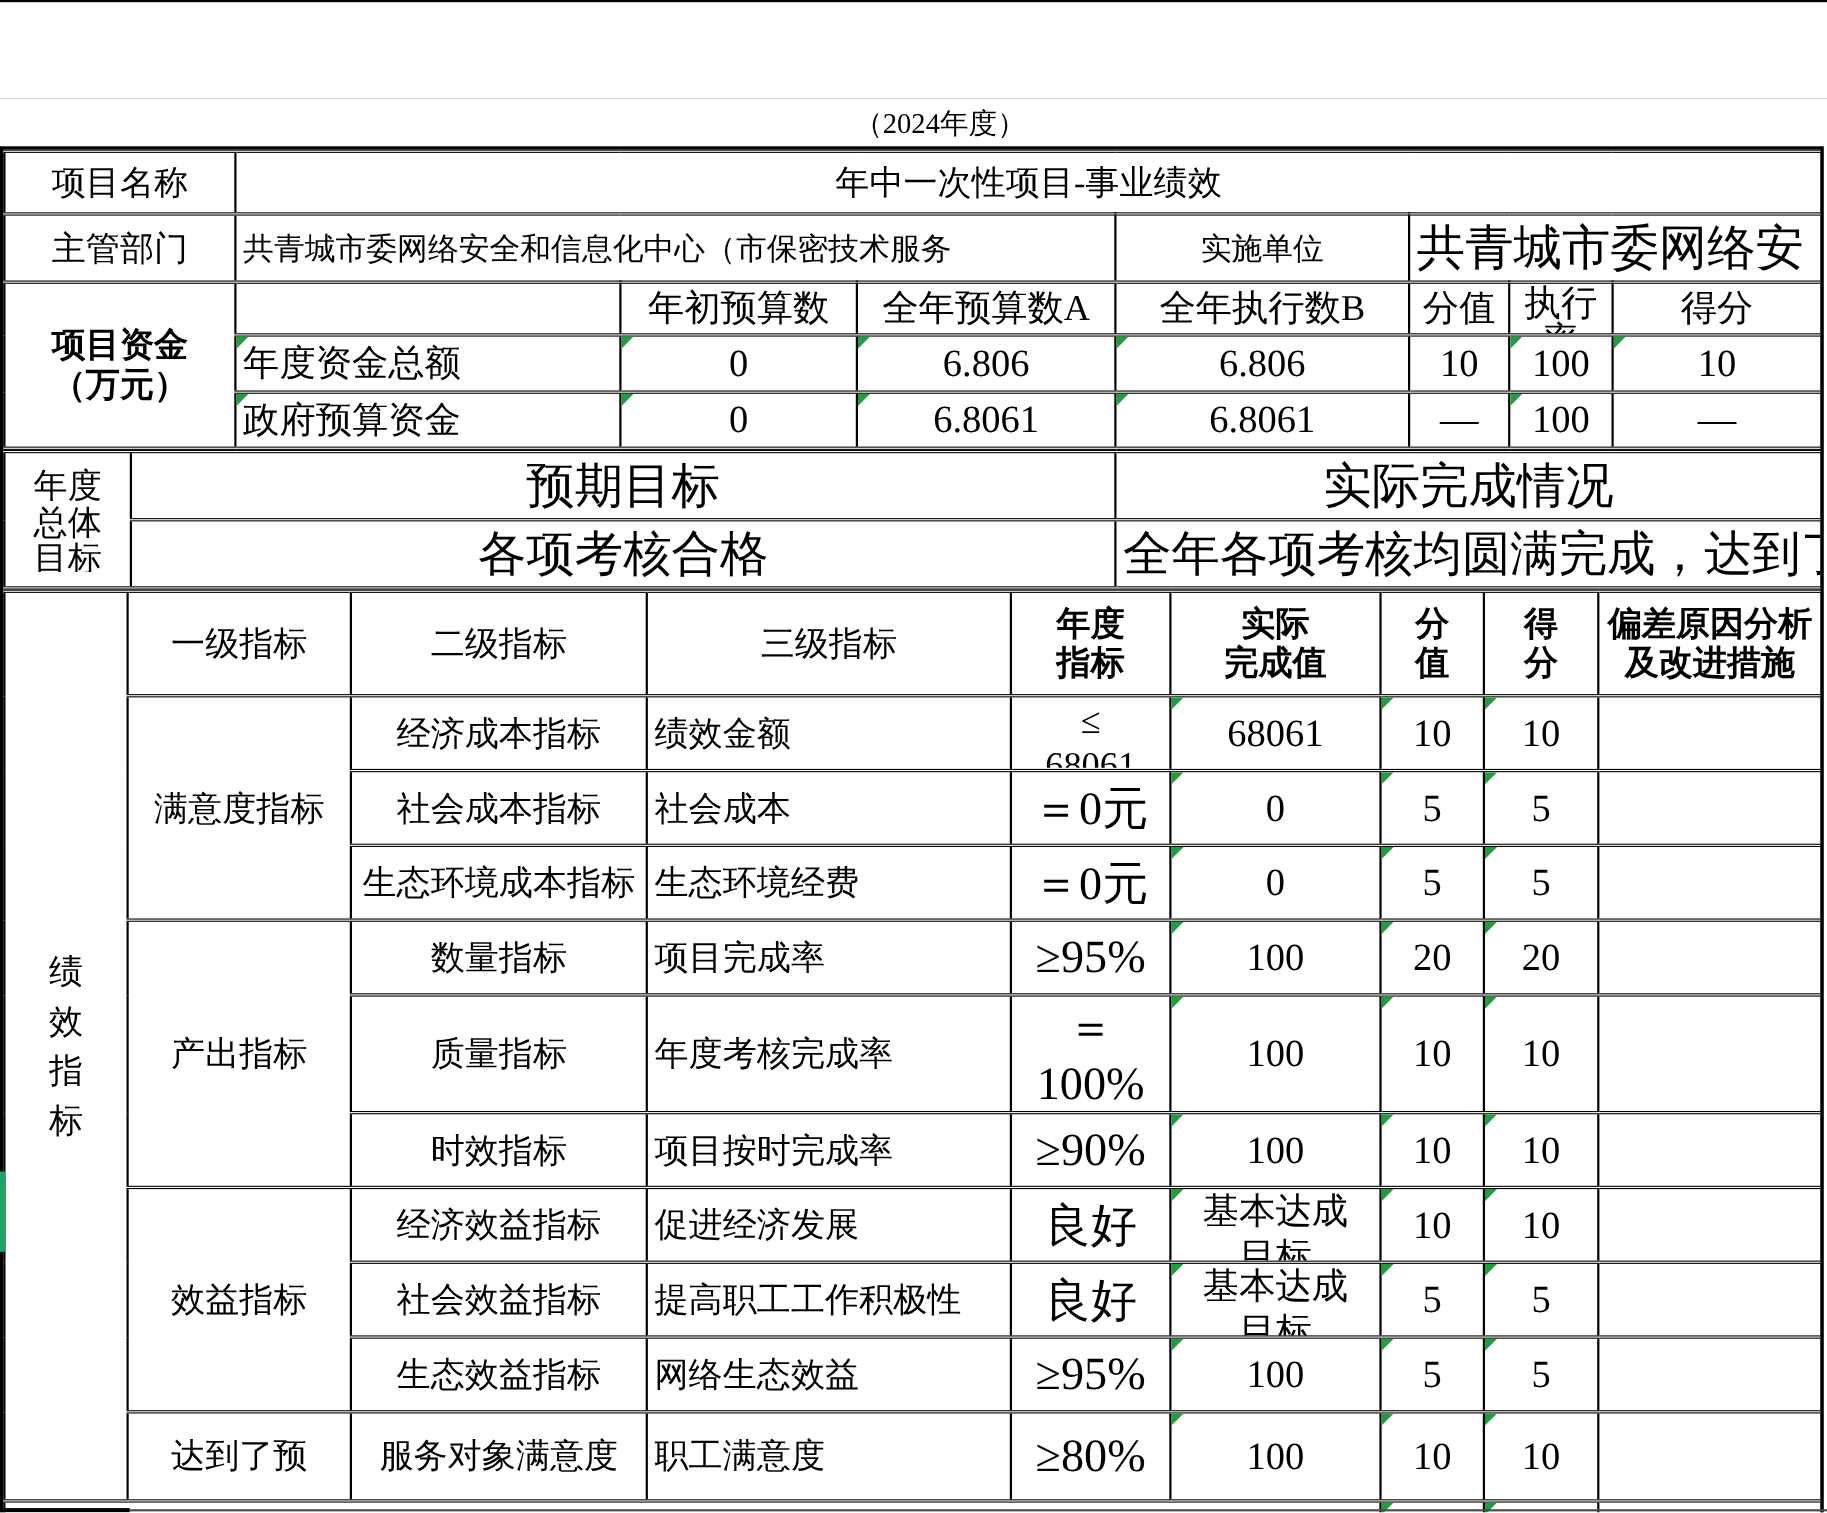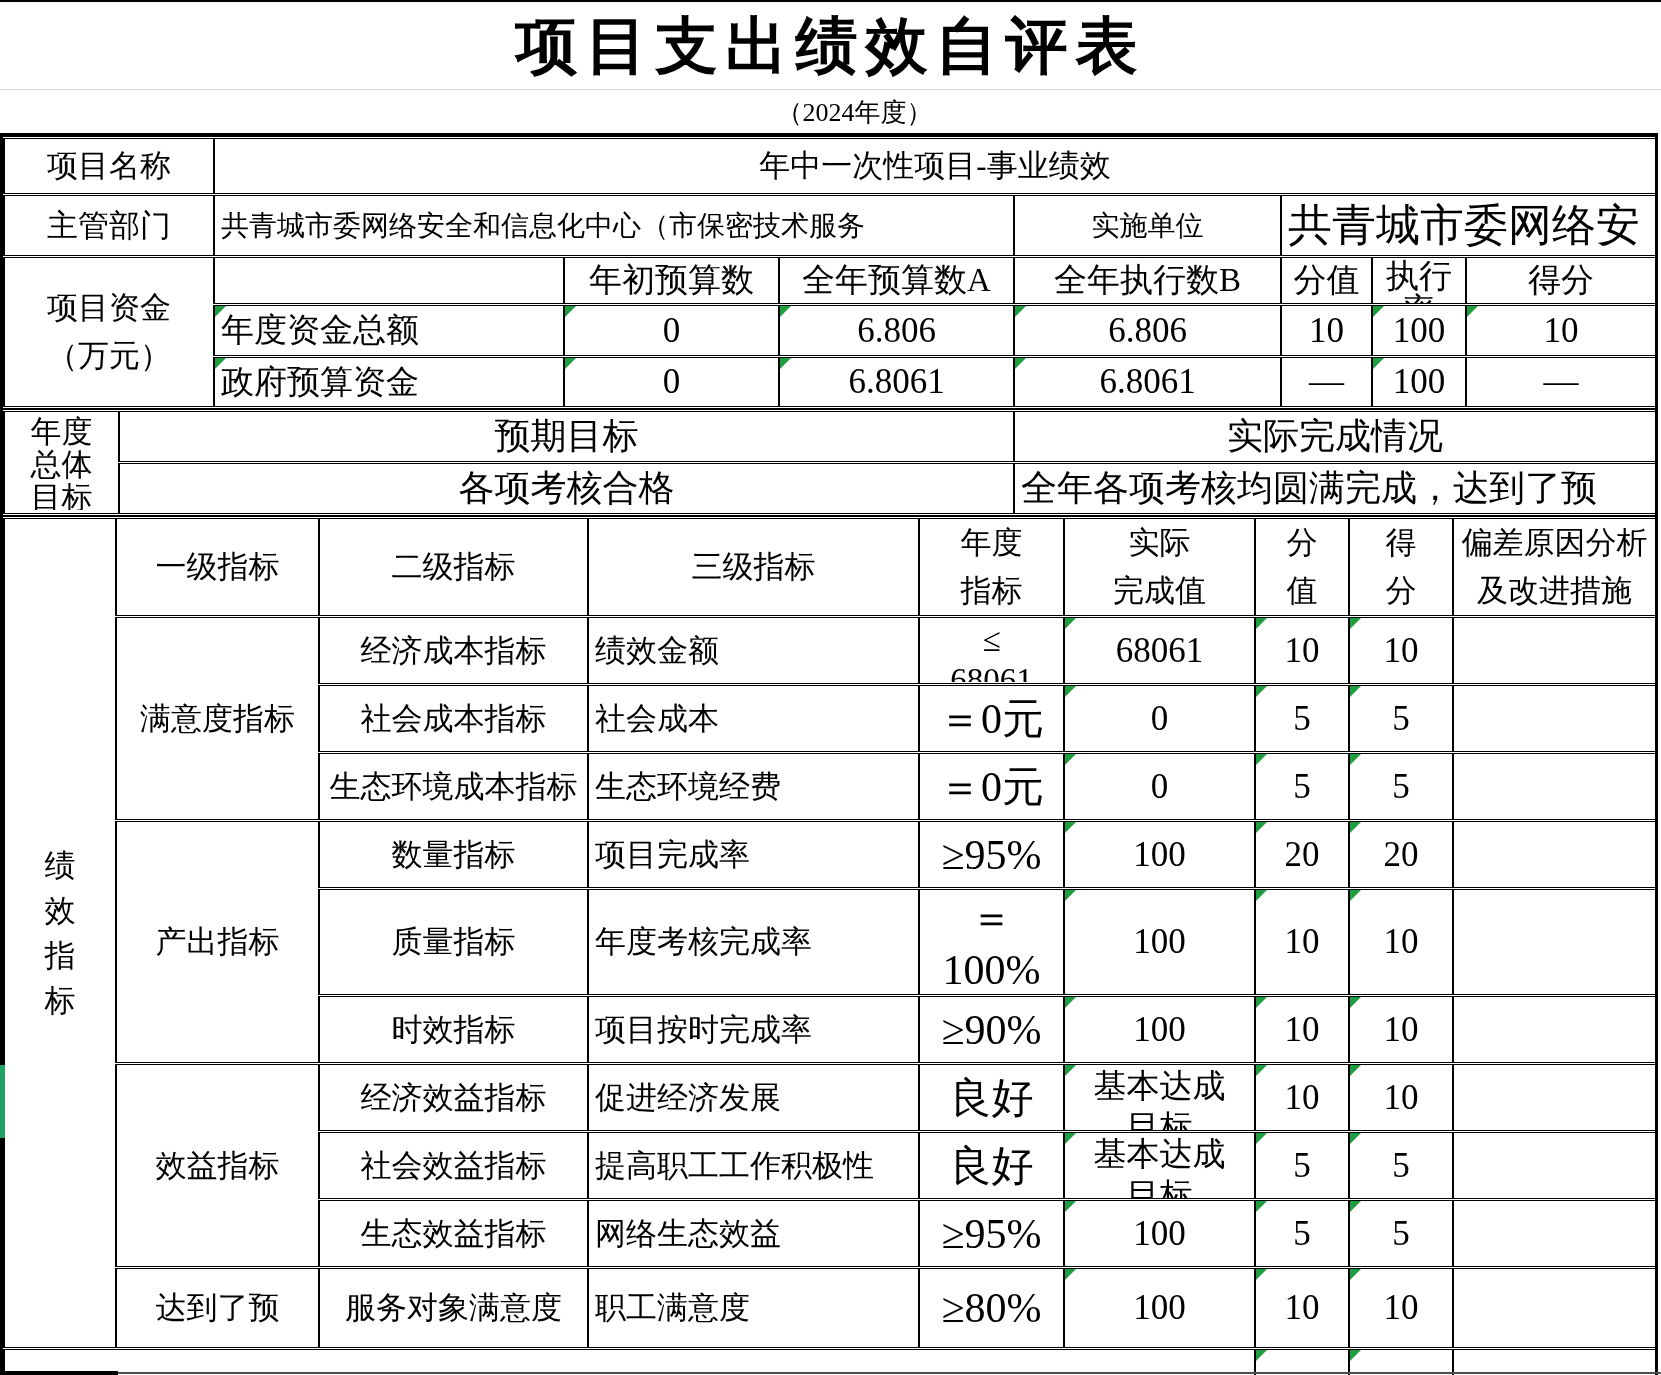--- a/index.html
+++ b/index.html
@@ -11,23 +11,23 @@
         font-weight:bold;font-size:62px;letter-spacing:8px;}
   .hairline{position:absolute;left:0;width:100%;height:1px;background:#d9d9d9;}
   .page-subtitle{position:absolute;top:95px;left:0;width:100%;text-align:center;font-size:26px;padding-left:24px;}
   #tablewrap{position:absolute;top:133px;left:0;width:1652px;border:3px solid #000;background:#fff;}
   table{border-collapse:collapse;table-layout:fixed;width:100%;}
   td{border-left:2px solid #000;border-right:2px solid #000;
      border-top:3px double #000;border-bottom:3px double #000;
      padding:0 6px;text-align:center;vertical-align:middle;font-size:31px;overflow:hidden;}
   .la{text-align:left;}
   .clip{white-space:nowrap;overflow:hidden;}
-  .ml{white-space:pre-line;line-height:48px;}
+  .ml{white-space:pre-line;line-height:36px;font-weight:bold;}
   .num{font-size:35px;}
-  .big{font-size:36px;}
+  .big{font-size:44px;}
   .dept{font-size:28px;}
   .impl{font-size:44px;}
   .fhead{font-size:33px;}
   .vclip{overflow:hidden;margin:0 auto;white-space:pre-line;}
   .exe .vclip{height:44px;line-height:34px;}
   .goal-label .vclip{height:95px;line-height:33px;font-size:31px;}
   .annual0 .vclip{height:62px;line-height:40px;font-size:33px;}
   .basic .vclip{height:64px;line-height:41px;font-size:33px;}
   .side{font-size:31px;line-height:45px;white-space:pre-line;}
   td.tri{position:relative;}
@@ -38,21 +38,20 @@
   .sym{font-size:42px;}
   .green-marker{position:absolute;left:0;top:1065px;width:5px;height:73px;background:#21a366;}
   .bottom-black{position:absolute;left:0;bottom:0;width:118px;height:4px;background:#000;}
   .bottom-gray{position:absolute;left:118px;bottom:1px;width:1543px;height:2px;background:#4d4d4d;}
 </style>
 </head>
 <body>
 
 <div id="page">
   <div class="top-edge"></div>
-  <div class="page-title">项目支出绩效自评表</div>
   <div class="hairline" style="top:89px"></div>
   <div class="page-subtitle">（2024年度）</div>
 
   <div id="tablewrap">
 
     <table>
       <colgroup>
         <col style="width:210px">
           <col style="width:350px">
           <col style="width:215px">

